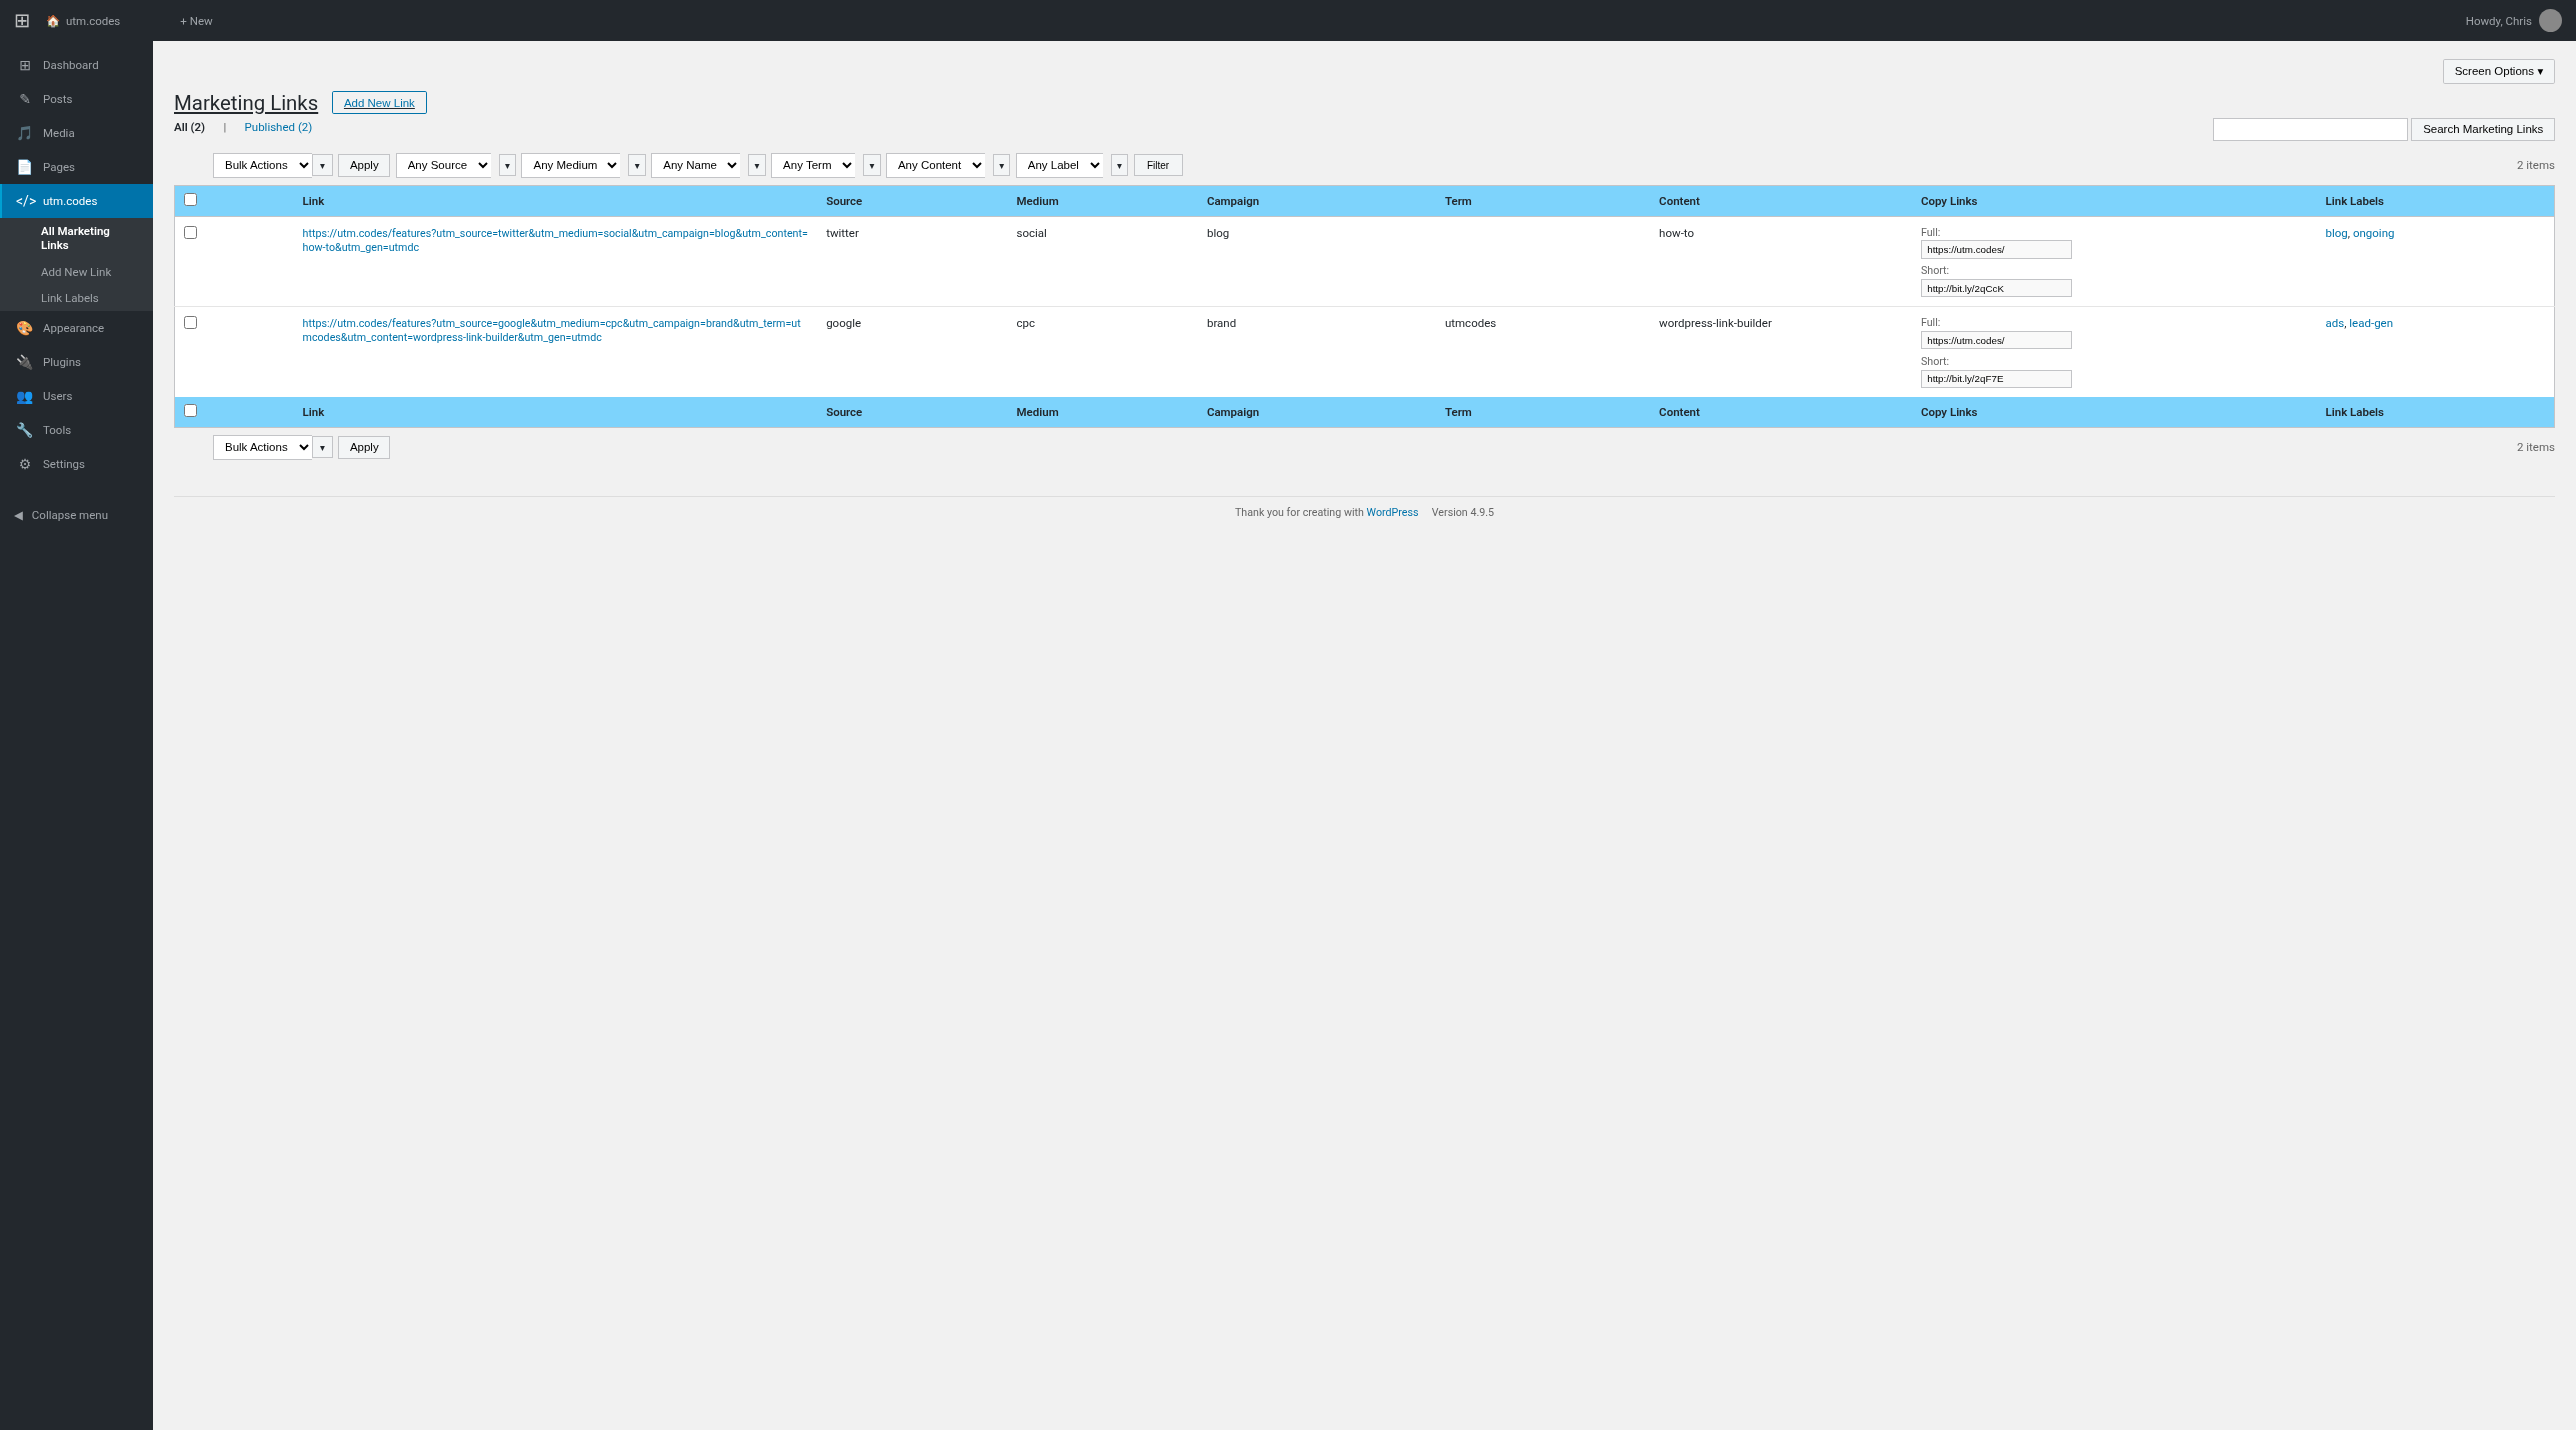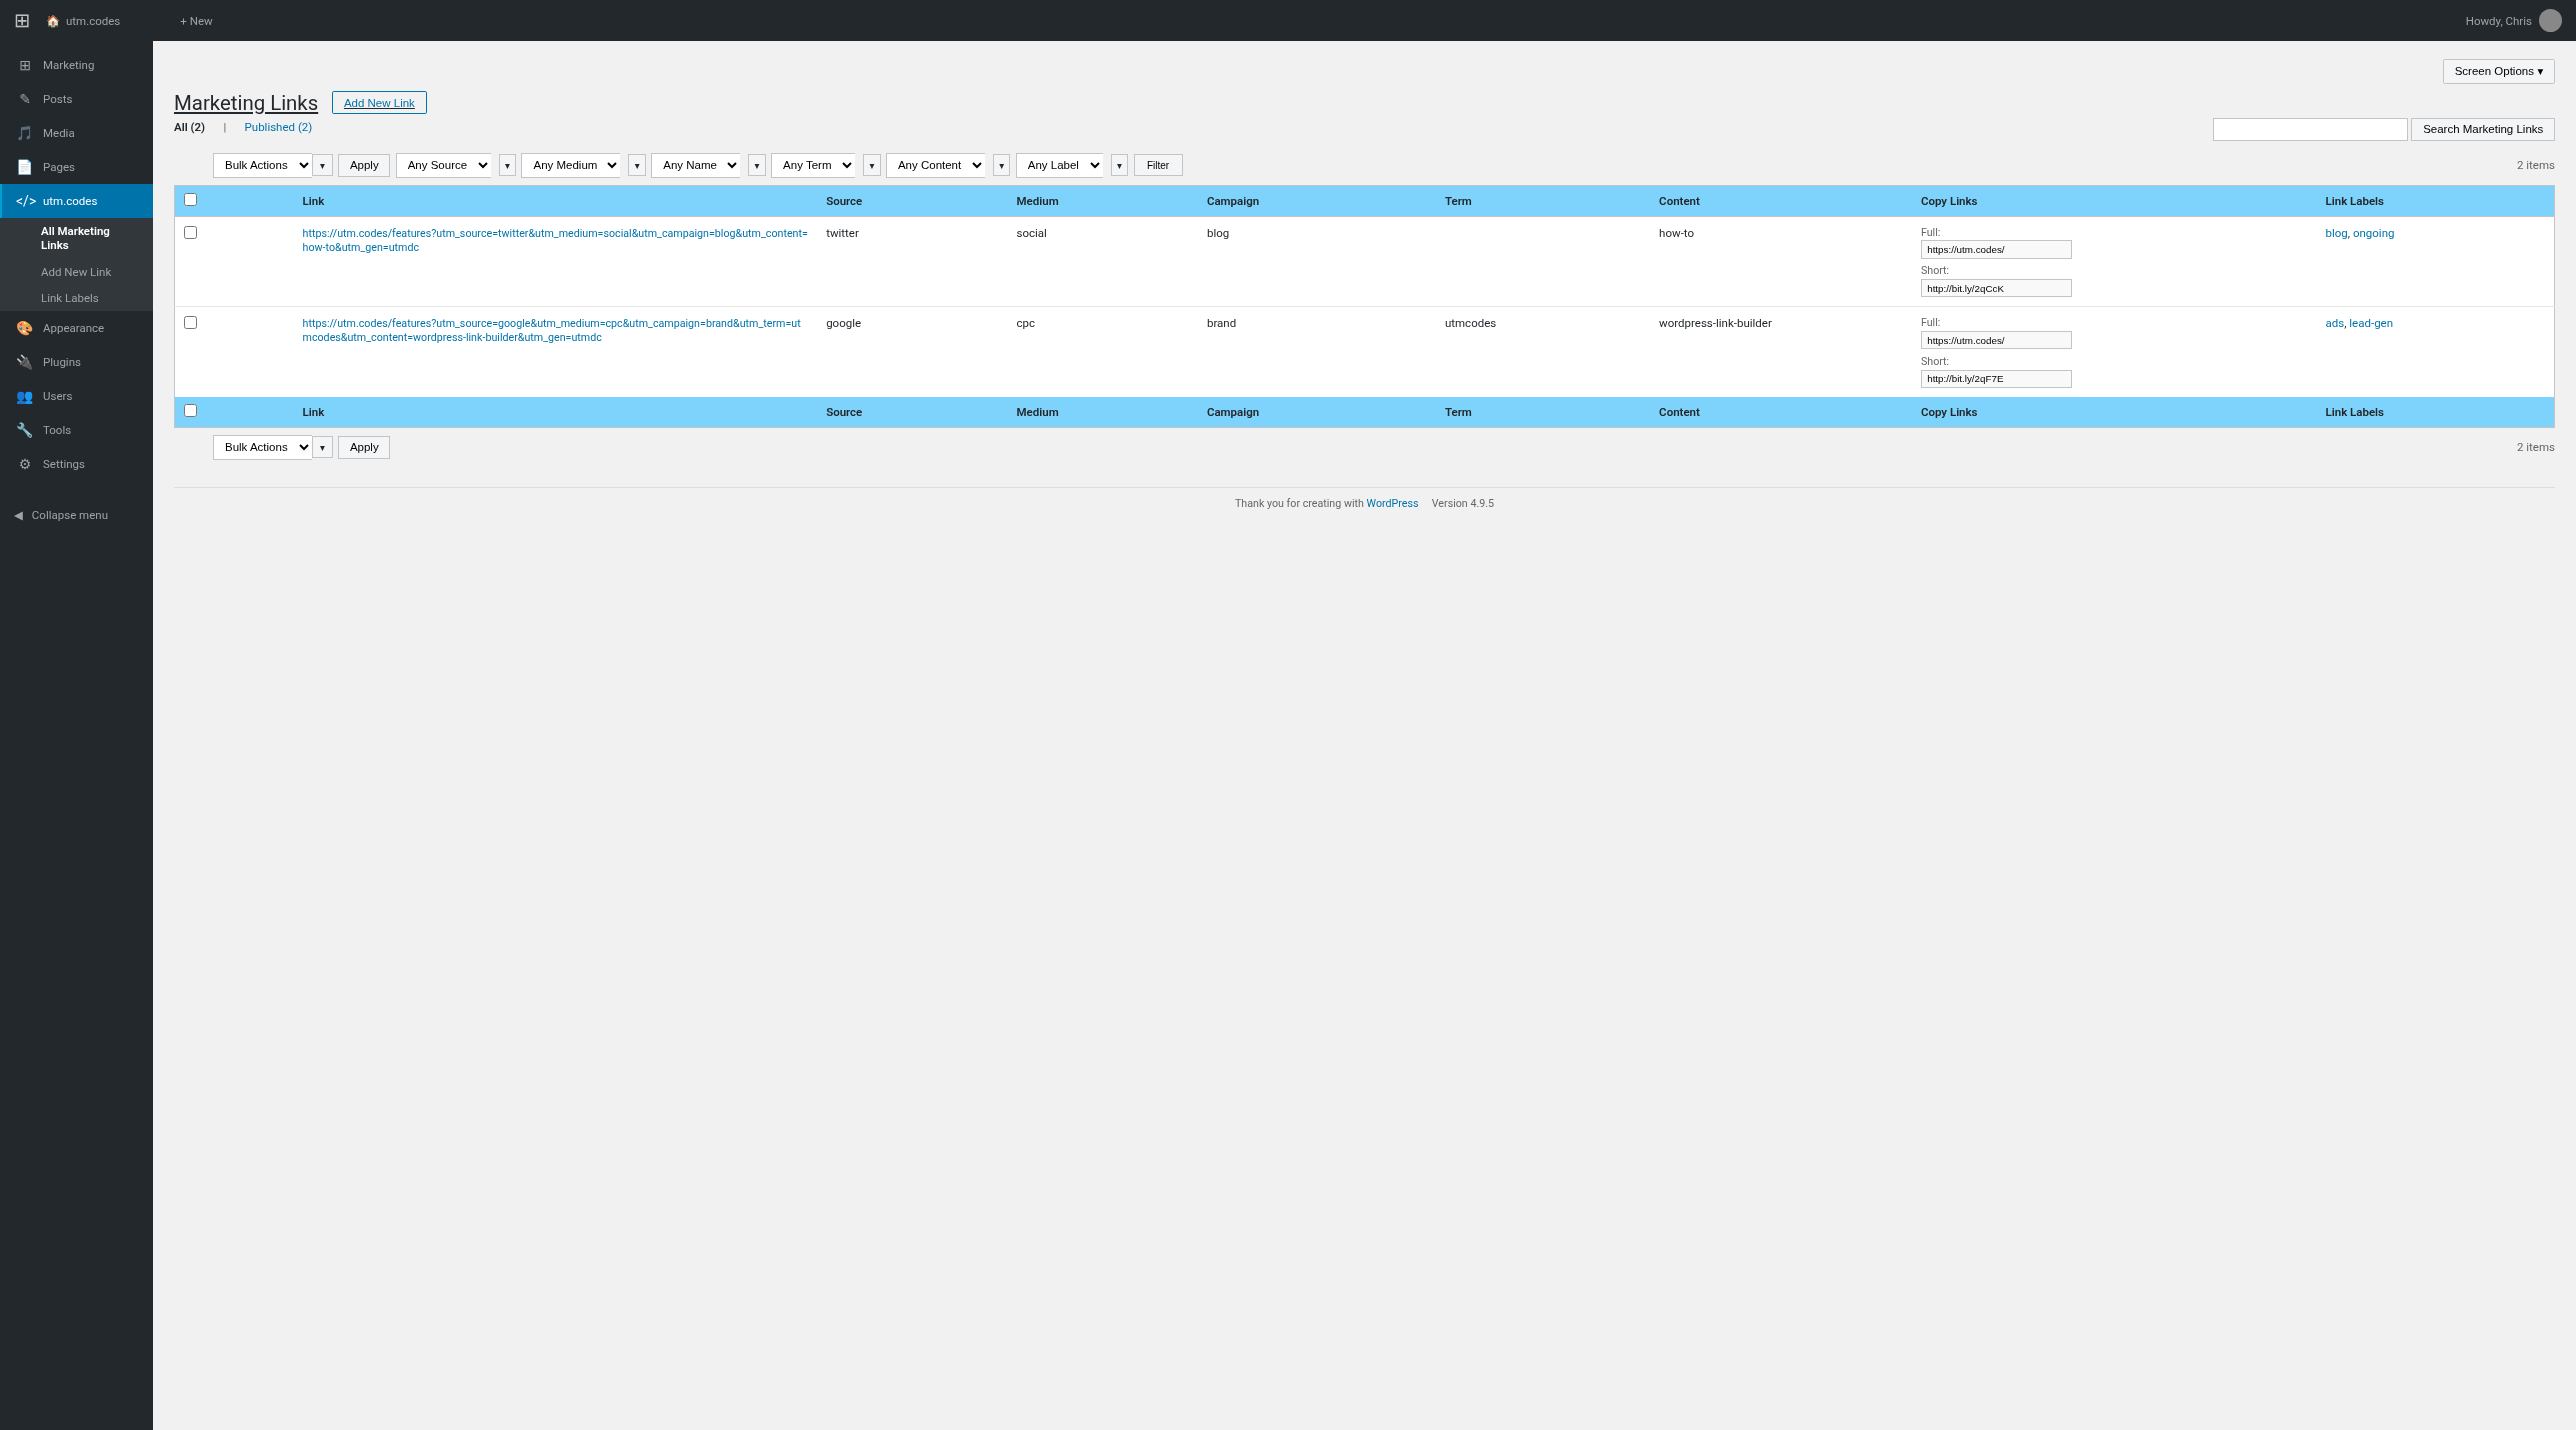--- a/index.html
+++ b/index.html
@@ -267,21 +267,21 @@
       margin-top: 7px;
       flex-wrap: wrap;
     }
     .bottom-count {
       margin-left: auto;
       color: #666;
       font-size: 11.5px;
     }
 
     .wp-footer {
-      margin-top: 27px;
+      margin-top: 36px;
       padding-top: 9px;
       border-top: 0.9px solid #ddd;
       color: #666;
       font-size: 10.7px;
       text-align: center;
     }
     .wp-footer a { color: #0073aa; text-decoration: none; }
 
     input[type="checkbox"] { cursor: pointer; }
   </style>
@@ -303,21 +303,21 @@
     <span>Howdy, Chris</span>
     <span class="adminbar-avatar"></span>
   </div>
 </div>
 
 <div id="wpwrap">
 
   <div id="adminmenu">
     <div class="menu-item">
       <span class="menu-icon">⊞</span>
-      <span>Marketing</span>
+      <span>Dashboard</span>
     </div>
     <div class="menu-item">
       <span class="menu-icon">✎</span>
       <span>Posts</span>
     </div>
     <div class="menu-item">
       <span class="menu-icon">🎵</span>
       <span>Media</span>
     </div>
     <div class="menu-item">

